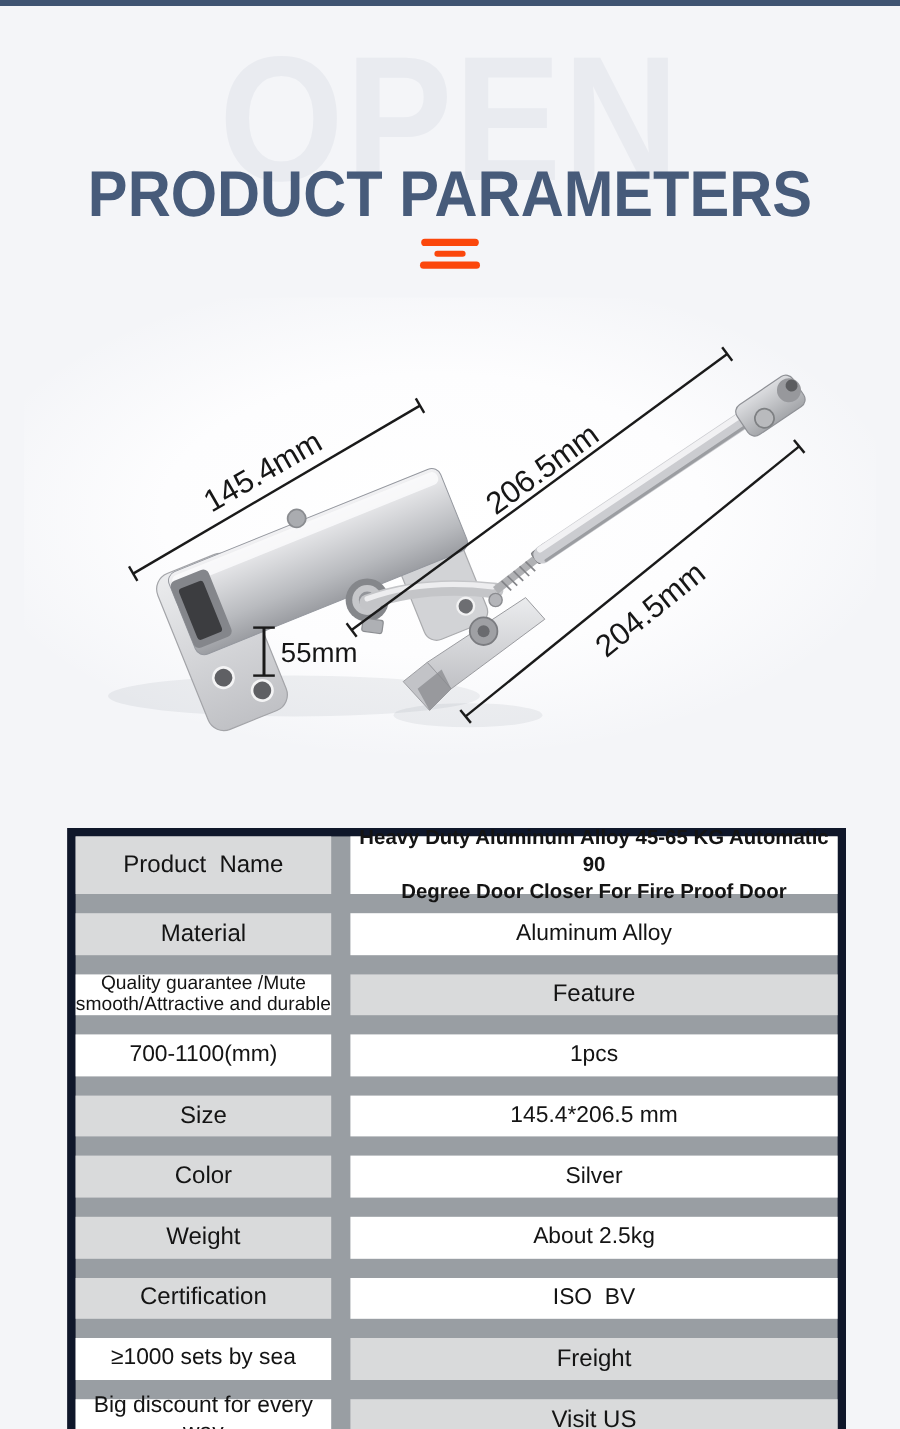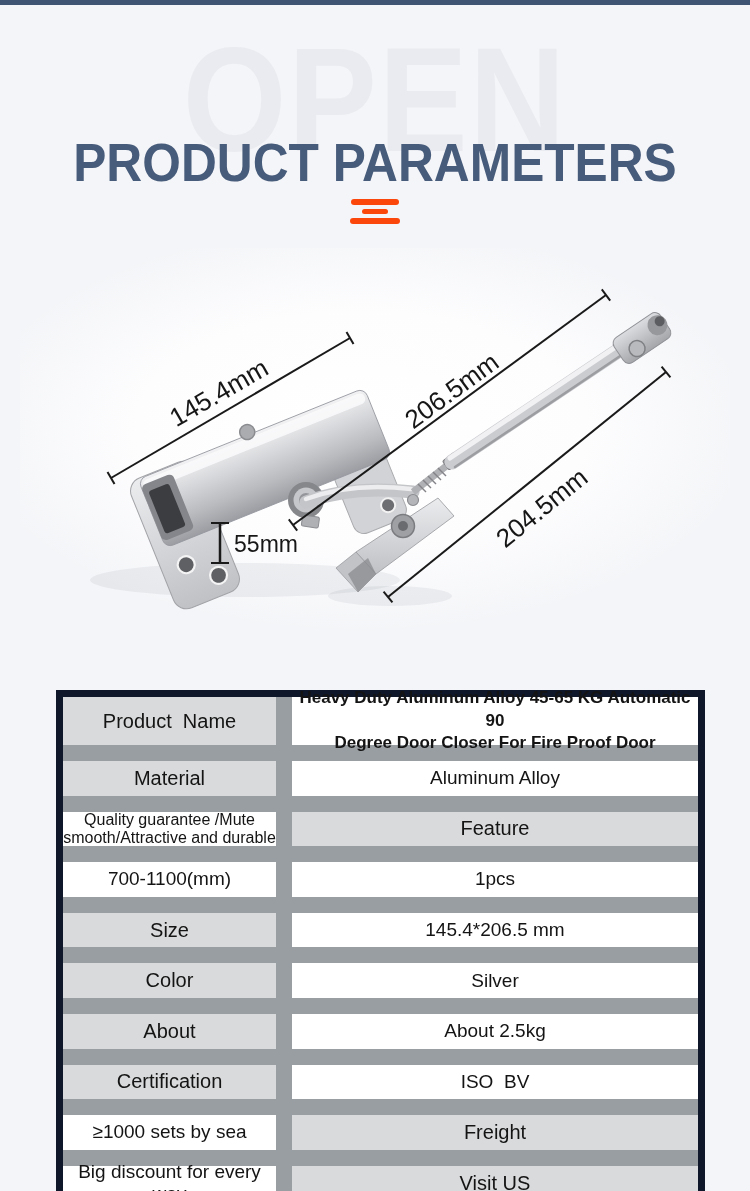--- a/index.html
+++ b/index.html
@@ -186,21 +186,21 @@
   <div class="cell value">700-1100(mm)</div>
 
   <div class="cell value">1pcs</div>
 
   <div class="cell label">Size</div>
   <div class="cell value">145.4*206.5 mm</div>
 
   <div class="cell label">Color</div>
   <div class="cell value">Silver</div>
 
-  <div class="cell label">About</div>
+  <div class="cell label">Weight</div>
   <div class="cell value">About 2.5kg</div>
 
   <div class="cell label">Certification</div>
   <div class="cell value">ISO  BV</div>
 
   <div class="cell value">≥1000 sets by sea</div>
 
   <div class="cell label">Freight</div>
   <div class="cell value">Big discount for every way</div>
 

